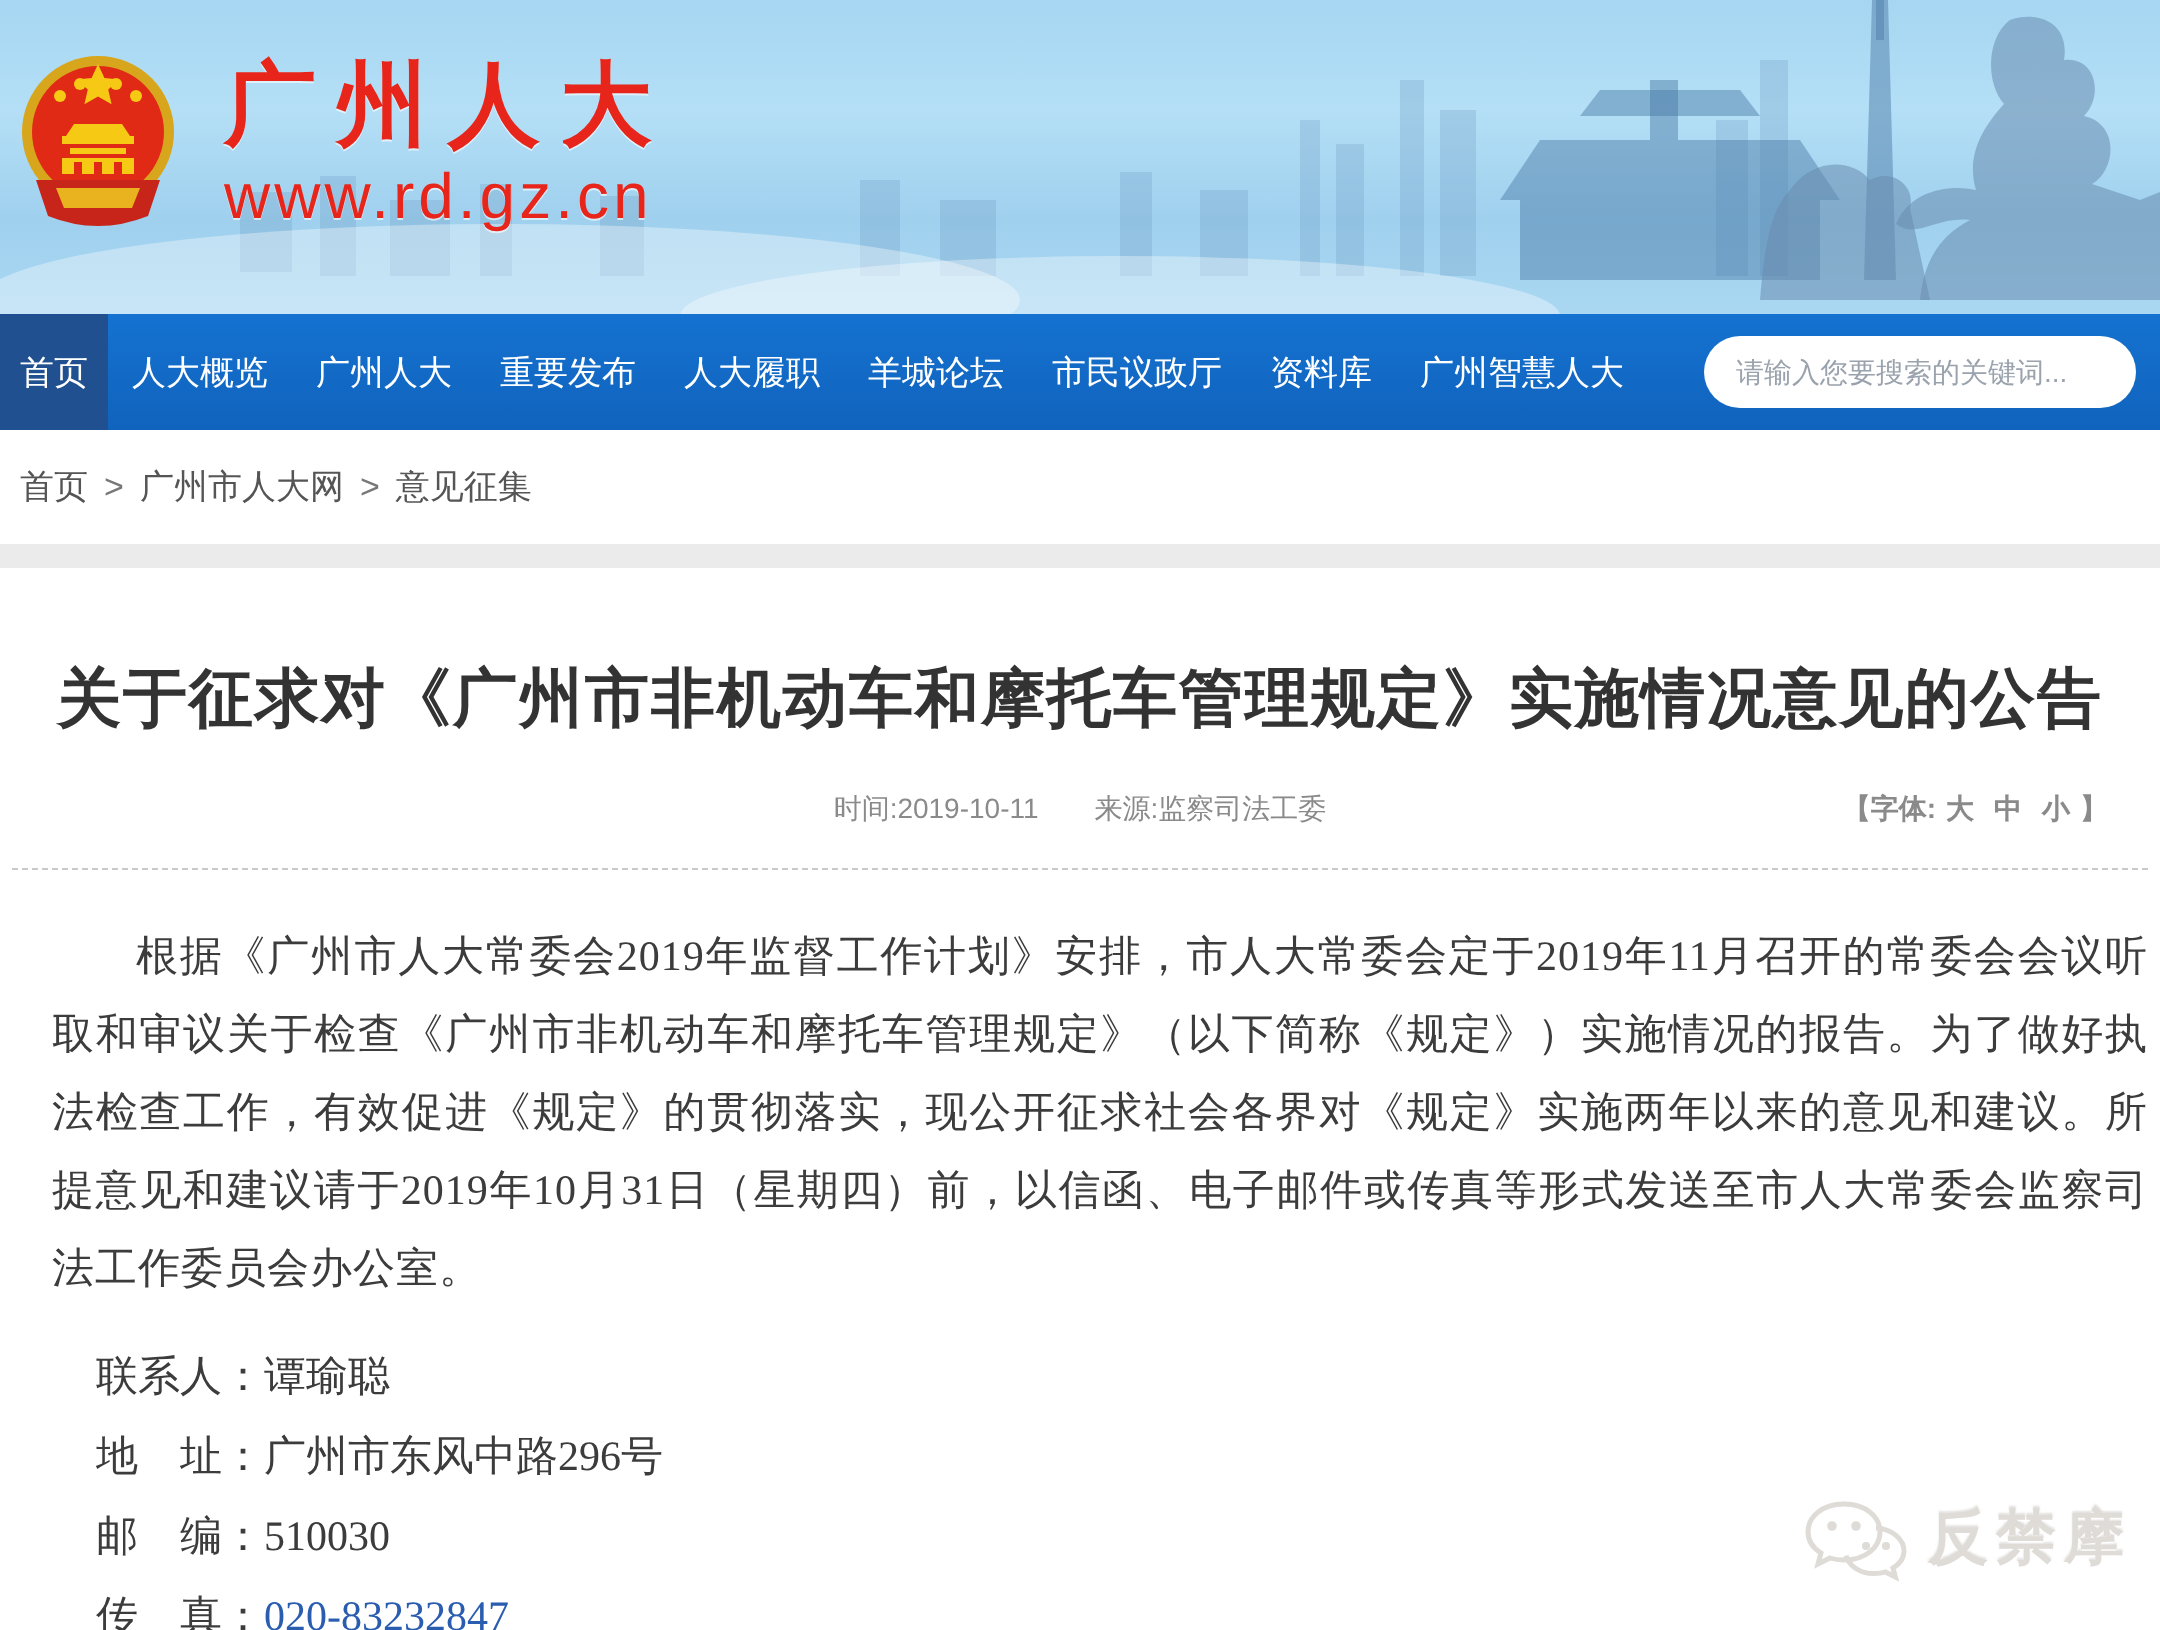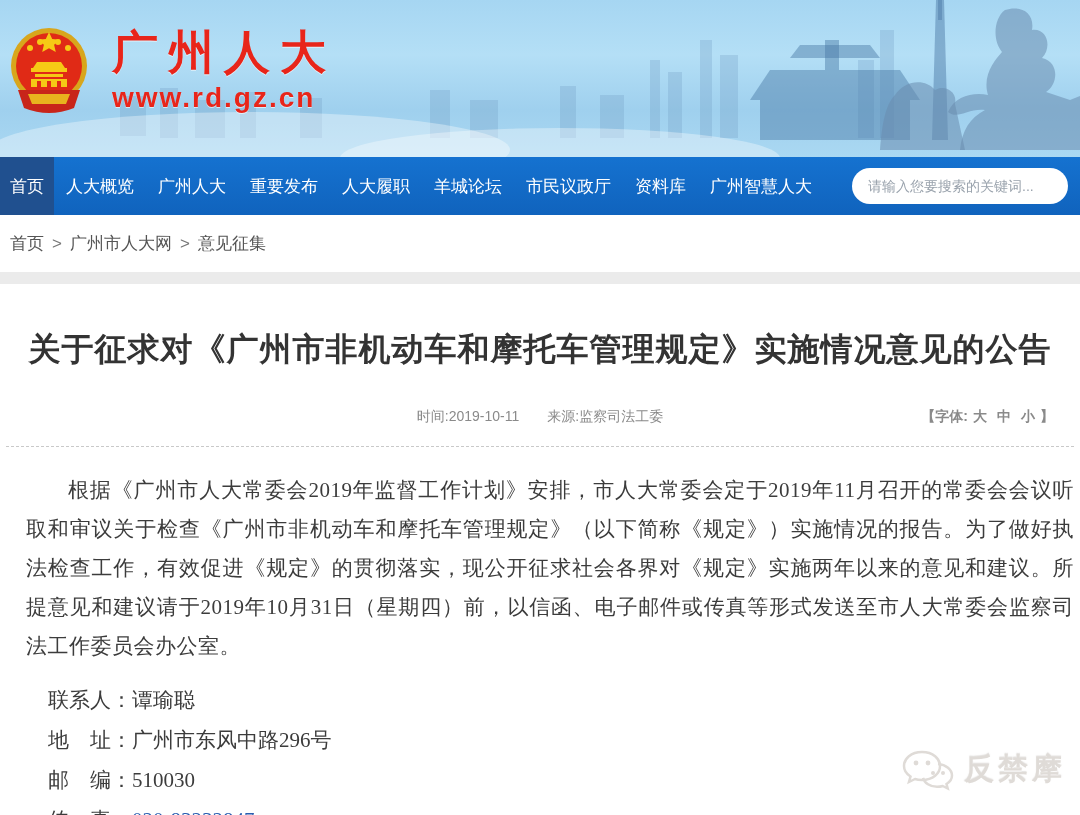--- a/index.html
+++ b/index.html
@@ -9,21 +9,21 @@
 
   
   .banner { position:relative; width:100%; height:157px;
     background:linear-gradient(180deg,#a6d6f2 0%,#b4dff6 35%,#9fd0ee 70%,#aad8f2 100%); overflow:hidden; }
   .banner svg.skyline { position:absolute; top:0; left:0; width:100%; height:100%; }
   .logo-row { position:absolute; top:22px; left:8px; display:flex; align-items:flex-end; z-index:2; }
   .emblem { width:82px; height:92px; flex:0 0 auto; cursor:pointer; }
   .site-text { margin-left:22px; padding-top:2px; }
   .site-name { color:#e8251a; font-weight:bold; font-size:46px; letter-spacing:10px; line-height:56px;
     text-shadow:0 1px 0 rgba(255,255,255,.6); }
-  .site-url  { color:#e8251a; font-weight:bold; font-size:28px; letter-spacing:2px; line-height:36px;
+  .site-url  { color:#e8251a; font-weight:normal; font-size:32px; letter-spacing:2px; line-height:36px;
     text-shadow:0 1px 0 rgba(255,255,255,.6); }
 
   
   .navbar { position:relative; width:100%; height:58px;
     background:linear-gradient(180deg,#1572d0 0%,#1063bd 100%);
     display:flex; align-items:stretch; }
   .nav-items { display:flex; align-items:stretch; flex:1 1 auto; }
   .nav-item { display:flex; align-items:center; padding:0 12px; color:#fff; font-size:17px;
     text-decoration:none; cursor:pointer; white-space:nowrap; }
   .nav-item.active { background:#20508f; padding:0 10px; }
@@ -37,21 +37,21 @@
   .breadcrumb { height:57px; display:flex; align-items:center; padding-left:10px;
     font-size:17px; color:#555; background:#fff; }
   .breadcrumb a { color:#555; text-decoration:none; cursor:pointer; }
   .breadcrumb .sep { margin:0 8px; color:#777; }
   .gray-strip { height:12px; background:#ebebeb; }
 
   
   .content { position:relative; padding:0 6px; font-family:"Liberation Serif","DejaVu Serif",serif; }
   .article-title { text-align:center; font-size:32px; font-weight:bold; color:#333;
     font-family:"Liberation Sans","DejaVu Sans",sans-serif; margin-top:44px; letter-spacing:1px; }
-  .meta-row { position:relative; margin-top:36px; height:24px;
+  .meta-row { position:relative; margin-top:24px; height:24px;
     font-family:"Liberation Sans","DejaVu Sans",sans-serif; }
   .meta-center { text-align:center; font-size:14px; color:#8a8a8a; }
   .meta-center .gap { display:inline-block; width:28px; }
   .font-widget { position:absolute; right:20px; top:0; font-size:14px; color:#8a8a8a;font-weight:bold; }
   .font-widget a { color:#8a8a8a; text-decoration:none; margin:0 5px; cursor:pointer; }
   .dashed-divider { border:none; border-top:1px dashed #c9c9c9; margin:14px 0 24px 0; }
 
   .body-para { font-size:21px; color:#3c3c3c; line-height:39px; text-align:justify;
     text-indent:2em; letter-spacing:.5px;margin-left:20px; }
   .contact-list { margin-top:14px; }

